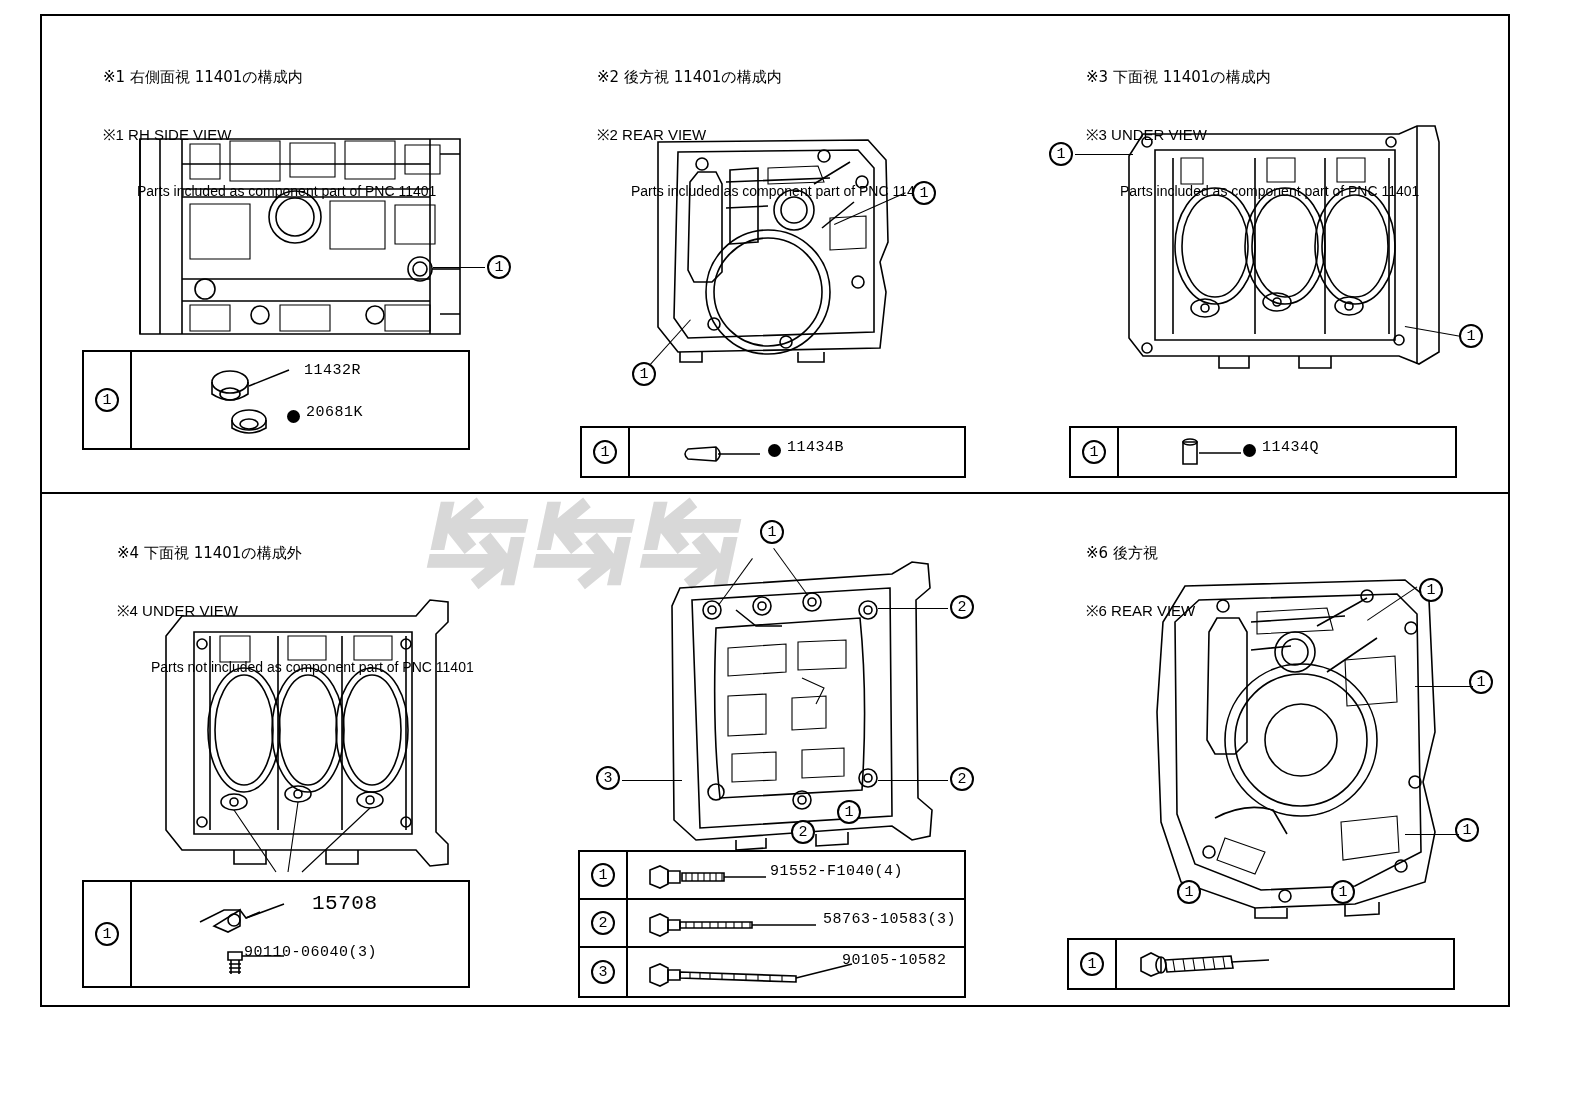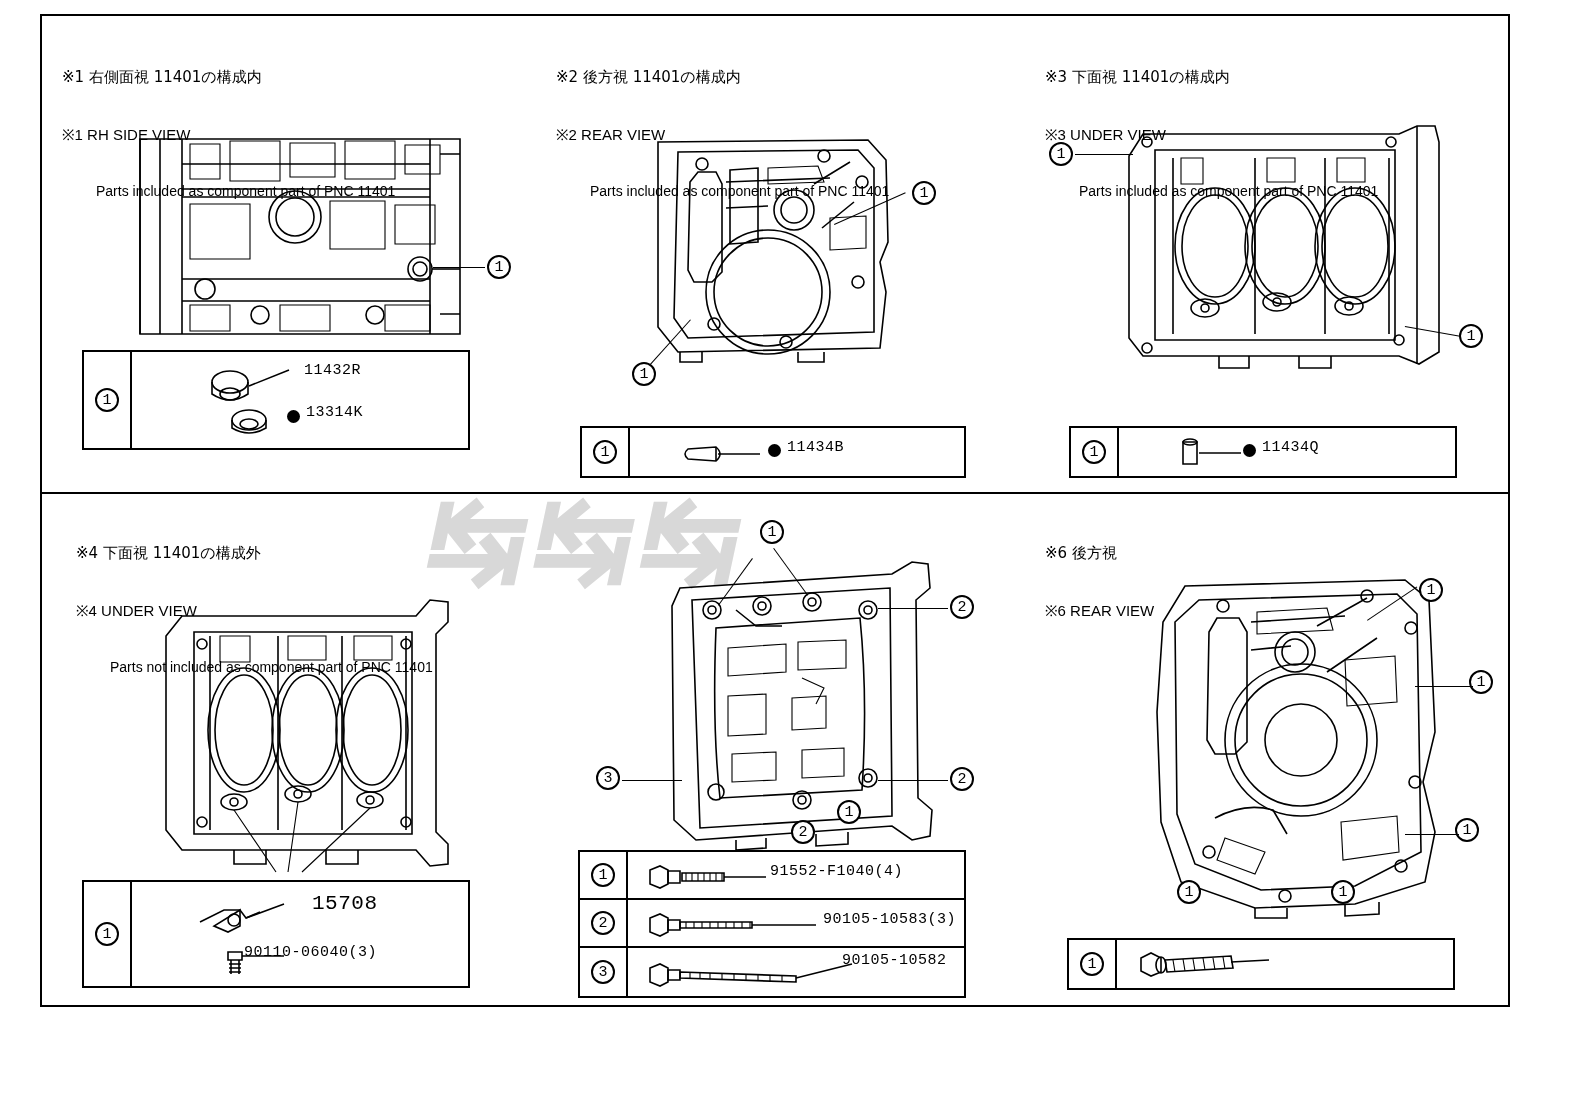--- a/index.html
+++ b/index.html
@@ -13,21 +13,21 @@
     color:#d8d8d8;letter-spacing:6px;transform:skewX(-12deg);
     user-select:none;z-index:0;white-space:nowrap;}
 
   .grid{position:absolute;left:40px;top:14px;width:1470px;height:993px;
     border:2px solid #000;box-sizing:border-box;z-index:2;}
 
   .cell{position:absolute;box-sizing:border-box;}
 
   .hline{position:absolute;left:0;right:0;height:0;border-top:2px solid #000;}
 
-  .hdr{position:absolute;font-size:15px;line-height:19px;white-space:pre;}
+  .hdr{position:absolute;font-size:15px;line-height:19px;white-space:pre;margin-left:41px;}
   .hdr .jp{font-family:"DejaVu Sans",sans-serif;font-size:15px;}
   .hdr .en{font-family:"Liberation Sans",sans-serif;font-size:15px;}
   .hdr .sub{padding-left:34px;font-size:14px;}
 
   
   .legend{position:absolute;border:2px solid #000;box-sizing:border-box;background:#fff;}
   .legend .row{position:relative;box-sizing:border-box;border-bottom:2px solid #000;}
   .legend .row:last-child{border-bottom:none;}
   .legend .numcell{position:absolute;left:0;top:0;bottom:0;width:46px;border-right:2px solid #000;
      display:flex;align-items:center;justify-content:center;}
@@ -116,21 +116,21 @@
           <ellipse class="p" cx="36" cy="18" rx="18" ry="11"></ellipse>
           <path class="p" d="M18 18 L18 30 Q36 42 54 30 L54 18"></path>
           <ellipse class="p" cx="36" cy="30" rx="10" ry="6"></ellipse>
           <path class="p" d="M55 22 L95 6"></path>
           <ellipse class="p" cx="55" cy="56" rx="17" ry="10"></ellipse>
           <path class="p" d="M38 56 L38 64 Q55 74 72 64 L72 56"></path>
           <ellipse class="p" cx="55" cy="60" rx="9" ry="5"></ellipse>
         </svg>
         <div class="lbl" style="left:220px;top:10px;">11432R</div>
         <span class="dot" style="position:absolute;left:203px;top:58px;"></span>
-        <div class="lbl" style="left:222px;top:52px;">13314K</div>
+        <div class="lbl" style="left:222px;top:52px;">20681K</div>
       </div>
     </div>
   </div>
 
   <div class="cell" style="left:538px;top:14px;width:489px;height:476px;">
     <div class="hdr" style="left:18px;top:16px;">
       <div class="jp">※2 後方視 11401の構成内</div>
       <div class="en">※2 REAR VIEW</div>
       <div class="en sub">Parts included as component part of PNC 11401</div>
     </div>
@@ -357,21 +357,21 @@
         <div class="numcell">
             <span class="circ">2</span>
           </div>
         <svg style="position:absolute;left:66px;top:12px;" width="190" height="26" viewBox="0 0 190 26">
           <path class="p" d="M4 6 L14 2 L22 6 L22 20 L14 24 L4 20 Z"></path>
           <path class="p" d="M22 8 L34 8 L34 18 L22 18 Z"></path>
           <path class="p" d="M34 10 L106 10 L106 16 L34 16 Z"></path>
           <path class="pt" d="M40 10 L40 16 M48 10 L48 16 M56 10 L56 16 M64 10 L64 16 M72 10 L72 16 M80 10 L80 16 M88 10 L88 16 M96 10 L96 16 M104 10 L104 16"></path>
           <path class="p" d="M106 13 L170 13"></path>
         </svg>
-        <div class="lbl" style="left:243px;top:11px;">90105-10583(3)</div>
+        <div class="lbl" style="left:243px;top:11px;">58763-10583(3)</div>
       </div>
       <div class="row" style="height:48px;border-bottom:none;">
         <div class="numcell">
             <span class="circ">3</span>
           </div>
         <svg style="position:absolute;left:66px;top:12px;" width="240" height="28" viewBox="0 0 240 28">
           <path class="p" d="M4 8 L14 4 L22 8 L22 22 L14 26 L4 22 Z"></path>
           <path class="p" d="M22 10 L34 10 L34 20 L22 20 Z"></path>
           <path class="p" d="M34 12 L150 16 L150 22 L34 18 Z"></path>
           <path class="pt" d="M44 12 L44 18 M54 13 L54 19 M64 13 L64 19 M76 14 L76 20 M88 14 L88 20 M100 15 L100 21 M112 15 L112 21 M124 16 L124 22 M136 16 L136 22"></path>

